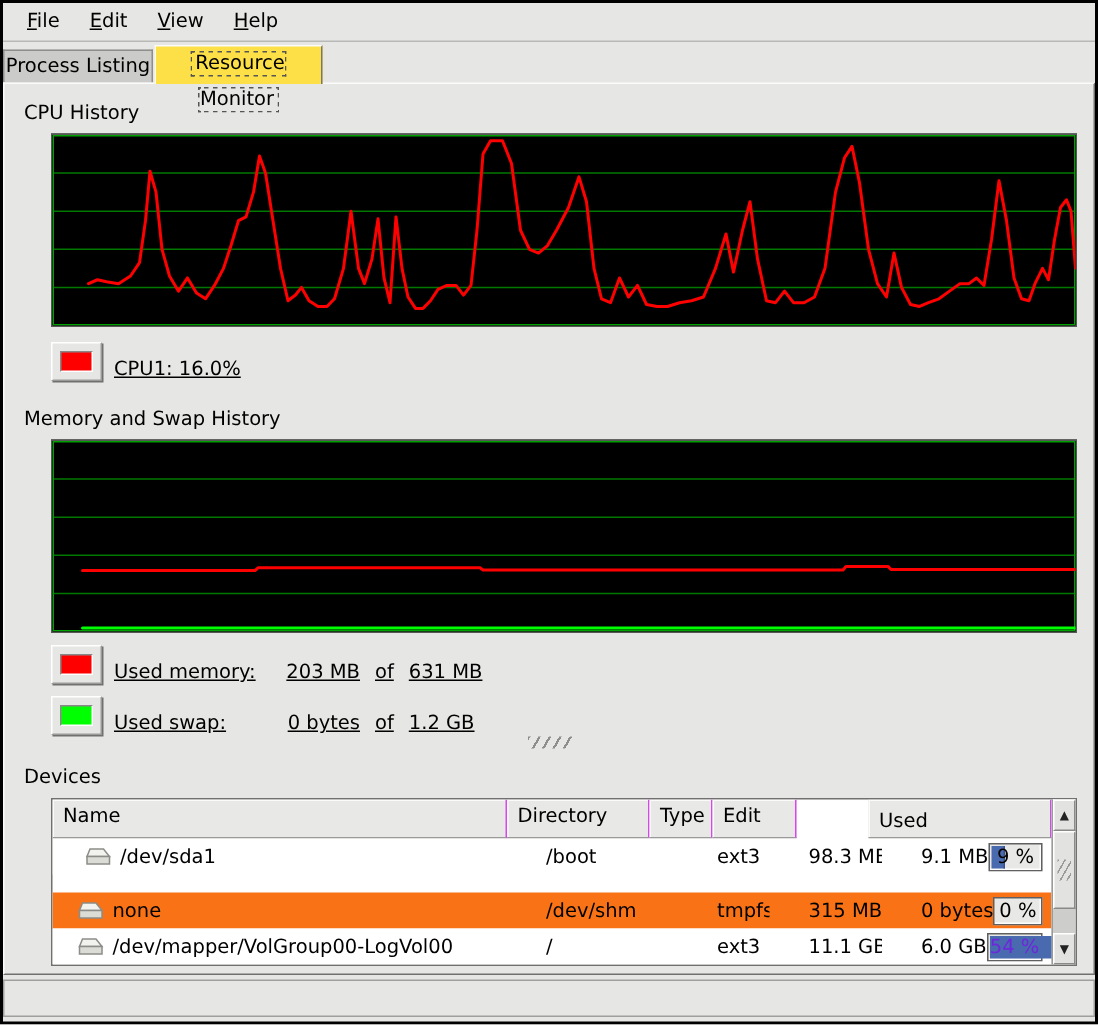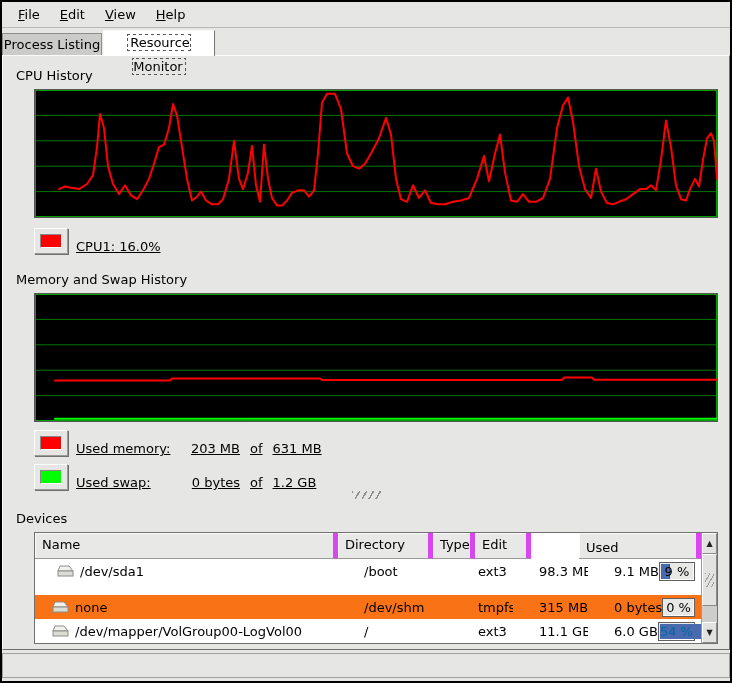--- a/index.html
+++ b/index.html
@@ -9,21 +9,21 @@
 
   
   .menubar { position:absolute; top:2px; left:2px; right:2px; height:26px; display:flex; align-items:center; padding-left:6px; border-bottom:1px solid #b8b8b6; background:#e6e6e4; }
   .menu-item { display:inline-block; padding:3px 10px; cursor:default; }
   .menu-item::first-letter { text-decoration: underline; }
 
   
   .tabstrip { position:absolute; top:29px; left:2px; right:2px; height:26px; }
   .tab { position:absolute; text-align:center; }
   .tab-inactive { left:0; top:4px; width:100px; height:40px; line-height:21px; background:#cbcbc9; border:1px solid #8e8e8c; border-bottom:none; }
-  .tab-active { left:101px; top:1px; width:112px; height:26px; line-height:24px; background:#ffffff; border:1px solid #767674; border-top-color:#fbfbfb; border-left-color:#fbfbfb; border-bottom:none; z-index:3; }
+  .tab-active { left:101px; top:1px; width:112px; height:26px; line-height:24px; background:#fde047; border:1px solid #767674; border-top-color:#fbfbfb; border-left-color:#fbfbfb; border-bottom:none; z-index:3; }
   .tab-active .tab-label { outline:1px dotted #555; padding:0 2px; }
 
   
   .notebook { position:absolute; top:55px; left:2px; width:728px; height:595px; background:#e6e6e4; border:1px solid #70706e; border-top-color:#fbfbfb; border-left-color:#fbfbfb; }
   .section-title { position:absolute; font-weight:normal; }
 
   .graph { position:absolute; width:684px; height:129px; border:1px solid #565656; background:#000; }
   .graph svg { display:block; }
 
   .legend-row { position:absolute; display:flex; align-items:flex-end; height:28px;text-decoration:underline; }
@@ -32,21 +32,21 @@
   .legend-label { margin-left:8px; width:104px; }
   .legend-value { width:60px; text-align:right; }
   .legend-of { margin:0 10px; }
 
   .grip { position:absolute; width:30px; height:8px; background:repeating-linear-gradient(120deg, #8e8e8c 0 1.5px, transparent 1.5px 6px); }
 
   
   .table-wrap { position:absolute; width:684px; height:112px; border:1px solid #70706e; background:#fff; display:flex; }
   .table-main { flex:1; display:flex; flex-direction:column; overflow:hidden; }
   .thead { display:flex; height:26px; flex:none; }
-  .th { background:#e8e8e6; border-right:5px solid #d946ef; border-bottom:1px solid #9a9a98; box-shadow: inset 1px 1px 0 #fbfbfb; padding:4px 0 0 7px; white-space:nowrap; overflow:hidden; }
+  .th { background:#e8e8e6; border-right:1px solid #d946ef; border-bottom:1px solid #9a9a98; box-shadow: inset 1px 1px 0 #fbfbfb; padding:4px 0 0 7px; white-space:nowrap; overflow:hidden; }
   .tr { display:flex; height:28px; align-items:center; background:#fff;gap:19px; }
   .tr.alt { background:#f97316;margin-top:12px; }
   .td { padding-left:7px; white-space:nowrap; overflow:hidden; }
   .col-name { width:303px; } .col-dir { width:95px; } .col-type { width:42px; } .col-total { width:56px; } .col-used { flex:1; display:flex; align-items:center; }
   .name-cell { display:flex; align-items:center; padding-left:16px; gap:6px; }
   .disk-icon { flex:none; }
 
   .pbar { position:relative; width:102px; height:19px; border:1px solid #606060; background:#e8e8e6; box-shadow: inset -1px -1px 0 #fdfdfd; margin-left:auto; margin-right:6px; }
   .pb-fill { position:absolute; left:1px; top:1px; bottom:1px; background:#4a6aaf; border-right:1px solid #38508a; }
   .pb-label { position:absolute; left:0; top:0; right:0; bottom:0; text-align:center; line-height:18px; font-size:13px; }
@@ -206,21 +206,21 @@
               </svg>
             <span>/dev/mapper/VolGroup00-LogVol00</span>
           </div>
           <div class="td col-dir">/</div>
           <div class="td col-type">ext3</div>
           <div class="td col-total">11.1 GB</div>
           <div class="td col-used" style="padding-left:7px;">
             <span>6.0 GB</span>
             <div class="pbar">
               <div class="pb-fill" style="width: 54px;"></div>
-              <div class="pb-label" style="color: #0369a1;">54 %</div>
+              <div class="pb-label" style="color: #6d28d9;">54 %</div>
             </div>
           </div>
         </div>
       </div>
 
       <div class="vscroll">
         <div class="sb-btn">
             <span>▲</span>
           </div>
         <div class="sb-thumb">

